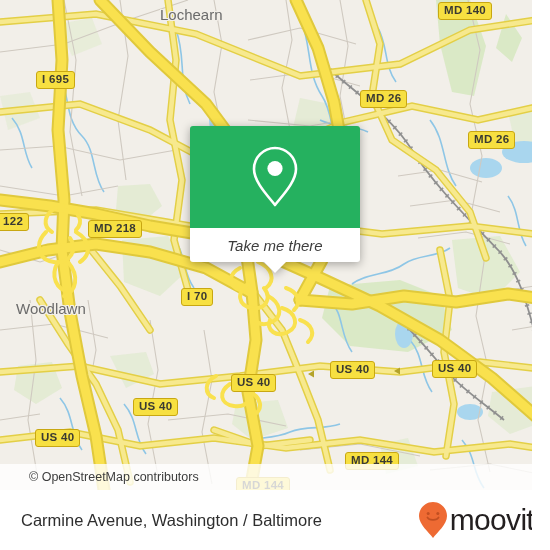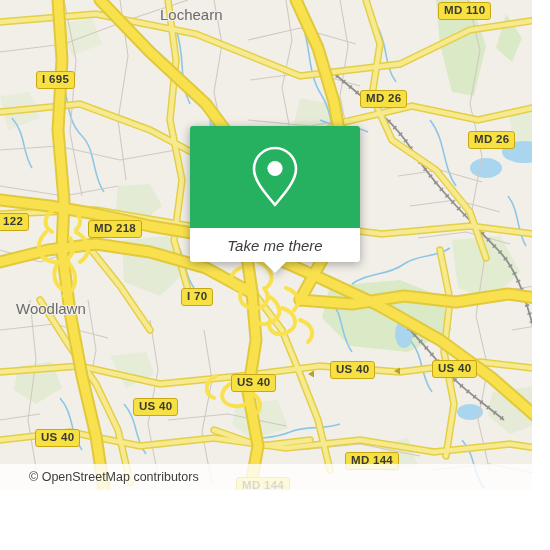--- a/index.html
+++ b/index.html
@@ -269,21 +269,21 @@
       <g fill="#b4a32a">
         <path d="M308 374 l6 -3.5 0 7 Z"></path>
         <path d="M394 371 l6 -3.5 0 7 Z"></path>
         <path d="M470 364 l6 -3.5 0 7 Z"></path>
       </g>
     </svg>
 
     <div class="place" style="left:160px;top:6px;">Lochearn</div>
     <div class="place" style="left:16px;top:300px;">Woodlawn</div>
 
-    <div class="shield" style="left:438px;top:2px;">MD 110</div>
+    <div class="shield" style="left:438px;top:2px;">MD 140</div>
     <div class="shield" style="left:36px;top:71px;">I 695</div>
     <div class="shield" style="left:360px;top:90px;">MD 26</div>
     <div class="shield" style="left:468px;top:131px;">MD 26</div>
     <div class="shield" style="left:-3px;top:213px;">122</div>
     <div class="shield" style="left:88px;top:220px;">MD 218</div>
     <div class="shield" style="left:181px;top:288px;">I 70</div>
     <div class="shield" style="left:330px;top:361px;">US 40</div>
     <div class="shield" style="left:432px;top:360px;">US 40</div>
     <div class="shield" style="left:534px;top:361px;">US 40</div>
     <div class="shield" style="left:231px;top:374px;">US 40</div>
@@ -303,14 +303,26 @@
         <span>Take me there</span>
         <div id="popup-tail"></div>
       </div>
     </div>
 
     <div id="attribution">
       <span>© OpenStreetMap contributors</span>
     </div>
   </div>
 
+  <div id="footer">
+    <div id="footer-title">Carmine Avenue, Washington / Baltimore</div>
+    <div id="brand">
+      <svg width="30" height="38" viewBox="0 0 30 38">
+        <path d="M15 1 C7.3 1 1 7.3 1 15 C1 23.5 11 31.5 15 37 C19 31.5 29 23.5 29 15 C29 7.3 22.7 1 15 1 Z" fill="#ee6a33"></path>
+        <circle cx="10.2" cy="12.6" r="1.5" fill="#c24f21"></circle>
+        <circle cx="19.8" cy="12.6" r="1.5" fill="#c24f21"></circle>
+        <path d="M9.4 16.4 C11 19.6 19 19.6 20.6 16.4" fill="none" stroke="#c24f21" stroke-width="1.7" stroke-linecap="round"></path>
+      </svg>
+      <span id="brand-word">moovit</span>
+    </div>
+  </div>
 
 </div>
 
 </body></html>

